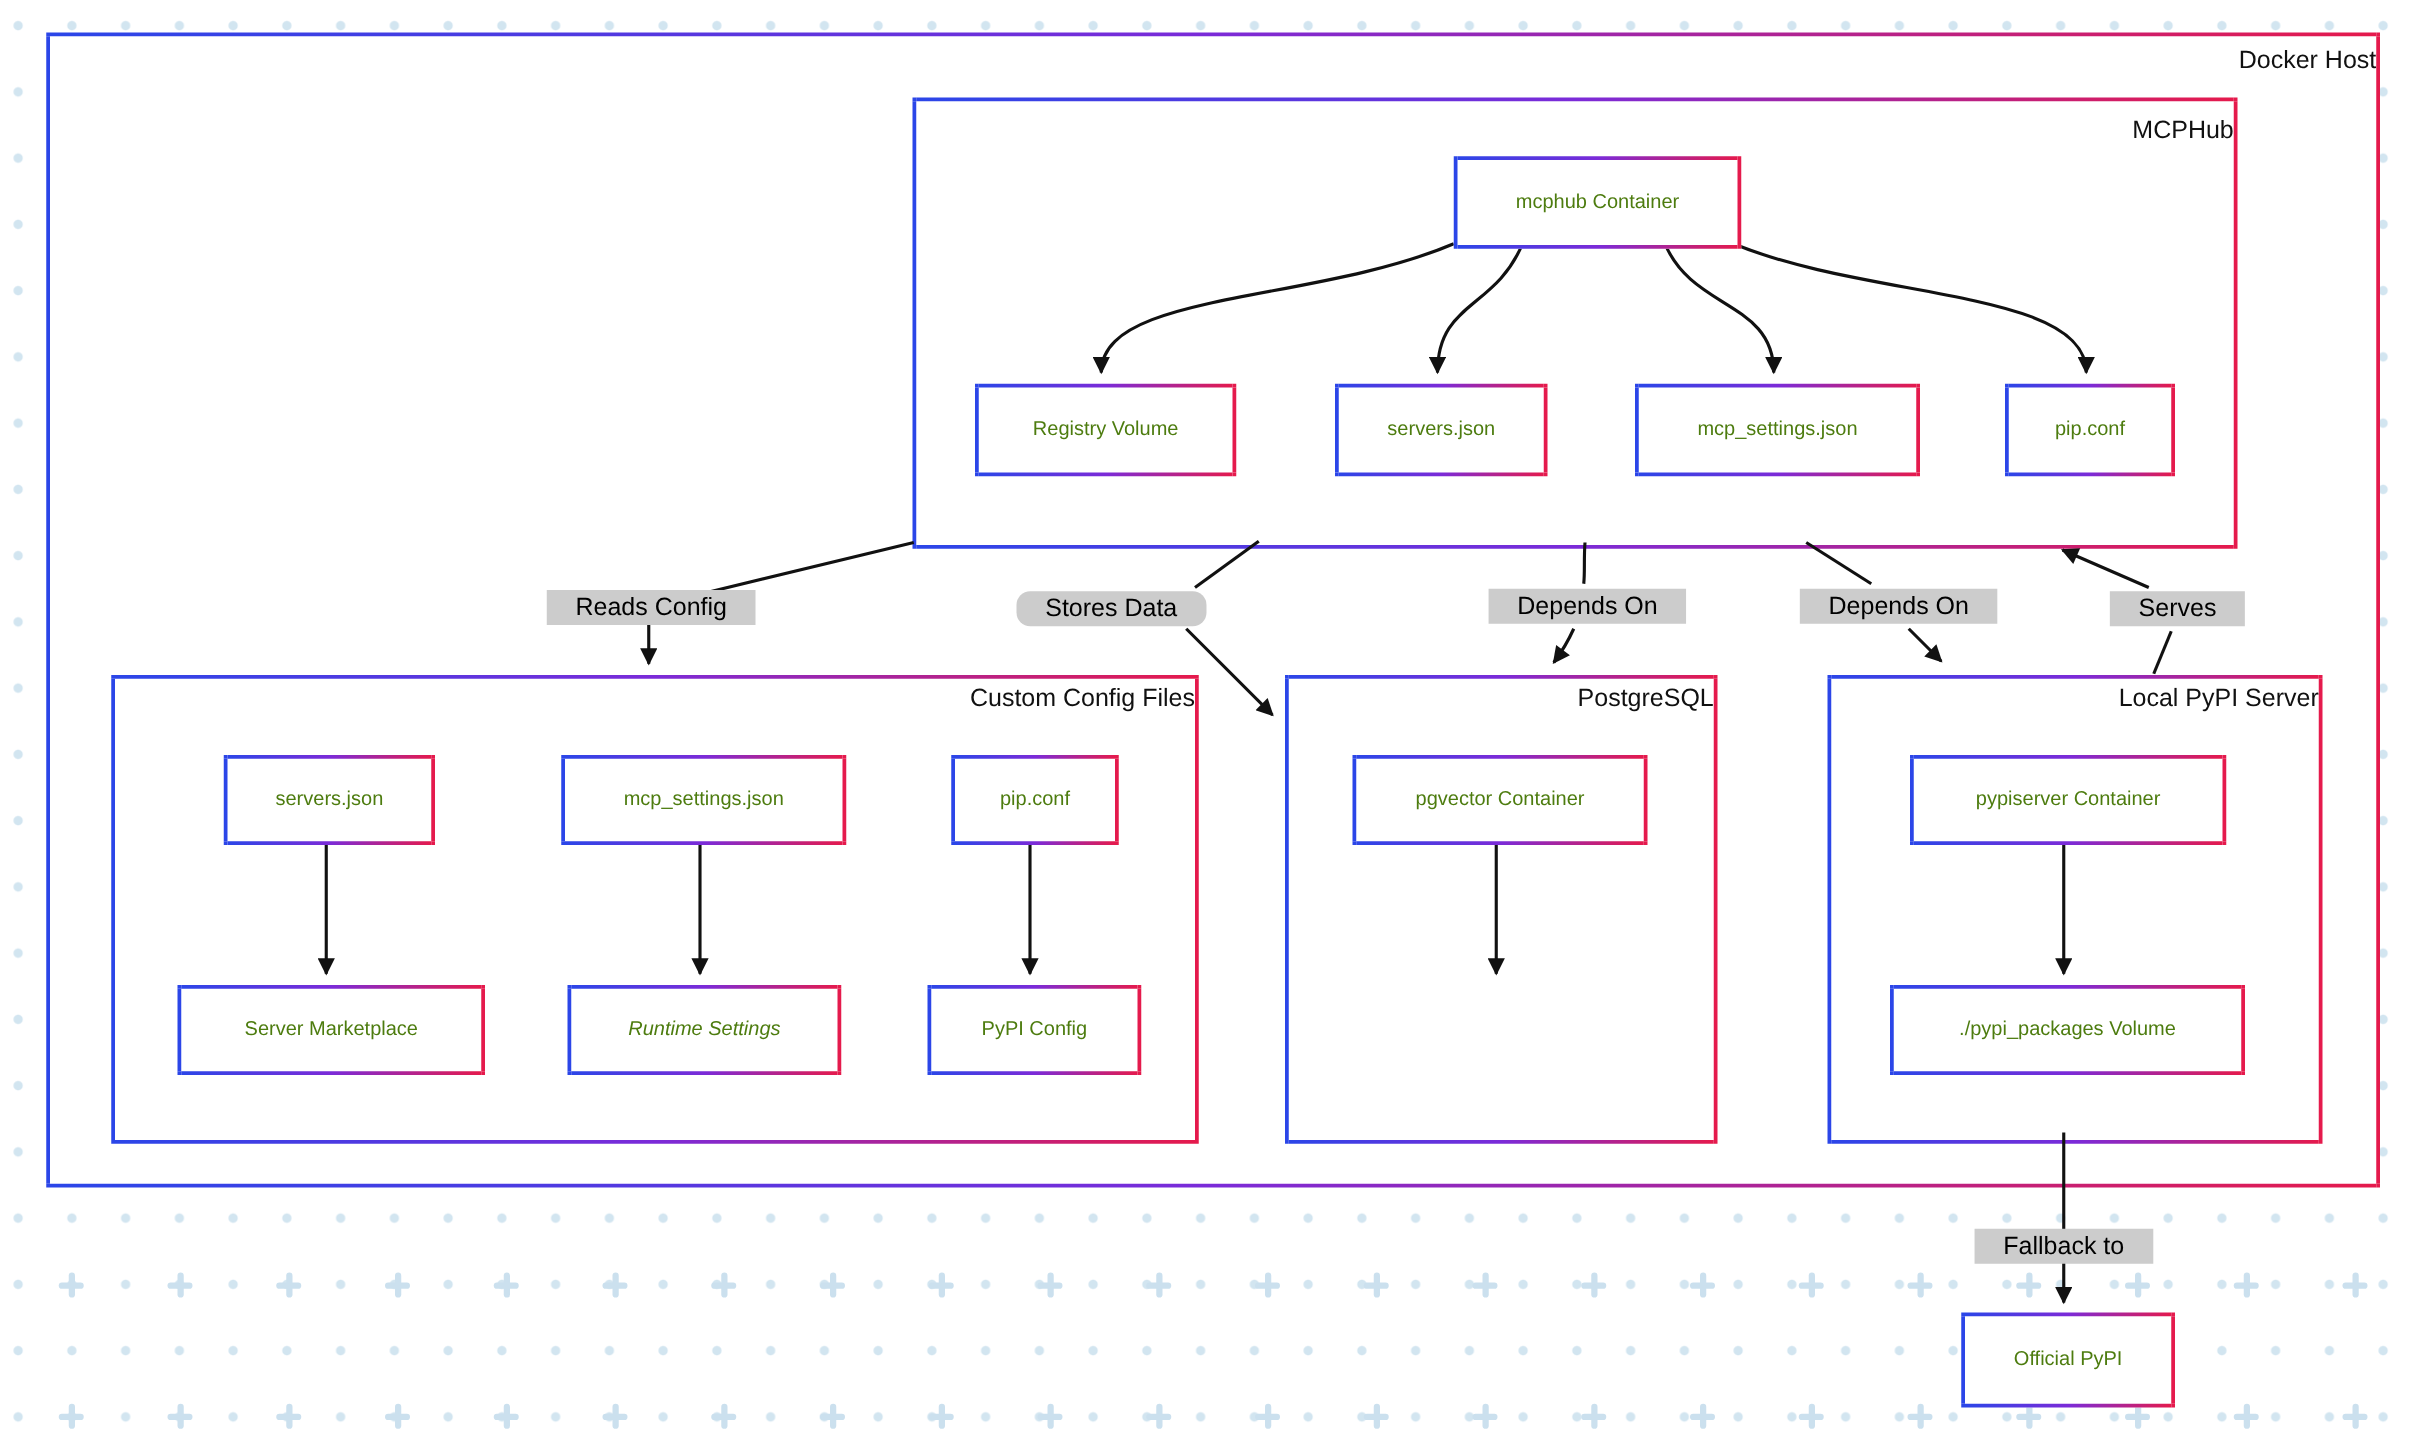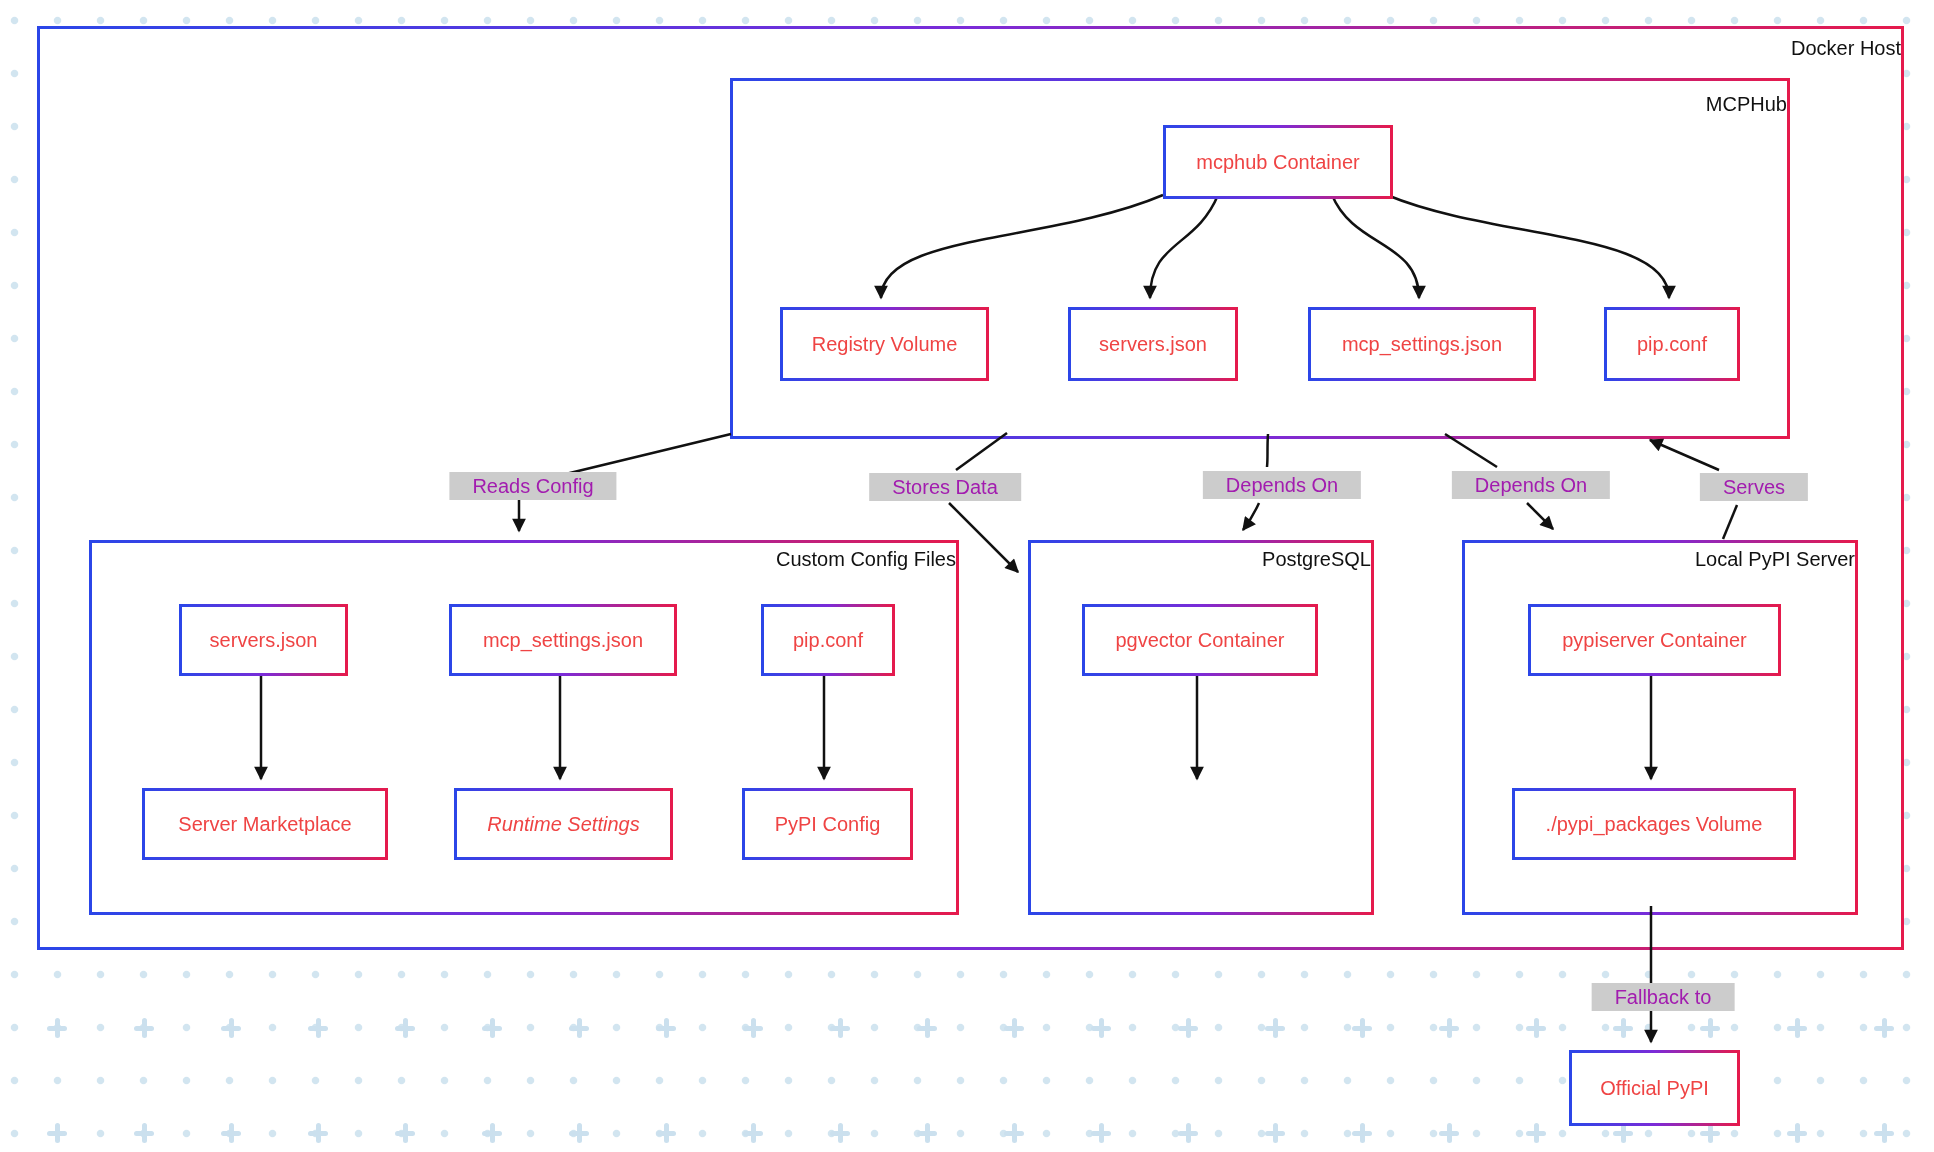--- a/index.html
+++ b/index.html
@@ -18,28 +18,28 @@
   }
   .group.filled{background:#fff;}
   .group-label{
     position:absolute;top:5px;left:0;width:100%;text-align:right;
     font-size:20px;color:#111;white-space:nowrap;
   }
   .node{
     position:absolute;background:#fff;border:3px solid;
     border-image:linear-gradient(90deg,#2b46e8 0%,#7b2bd8 50%,#e51a4c 100%) 1;
     display:flex;align-items:center;justify-content:center;
-    font-size:20px;color:#ef4444;white-space:nowrap;text-align:center;
+    font-size:16px;color:#4d7c0f;white-space:nowrap;text-align:center;
   }
   svg.edges{position:absolute;left:0;top:0;pointer-events:none;}
   path.edge{stroke:#111;stroke-width:2.5;fill:none;}
   .edge-label{
     position:absolute;transform:translate(-50%,-50%);
-    background:#ccc;color:#a21caf;font-size:20px;line-height:26px;
-    padding:1px 23px;white-space:nowrap;margin-left:12px;
+    background:#ccc;color:#000000;font-size:20px;line-height:26px;
+    padding:1px 23px;white-space:nowrap;
   }
 </style>
 </head>
 <body>
 
 <div class="canvas">
 
   <div>
       <div class="plus" style="left: 47px; top: 1018px;"></div>
       <div class="plus" style="left: 134px; top: 1018px;"></div>
@@ -159,19 +159,19 @@
   <div class="node" style="left:1082px;top:604px;width:230px;height:66px;">pgvector Container</div>
 
 
   <div class="node" style="left:1528px;top:604px;width:247px;height:66px;">pypiserver Container</div>
 
   <div class="node" style="left:1512px;top:788px;width:278px;height:66px;">./pypi_packages Volume</div>
 
   <div class="node" style="left:1569px;top:1050px;width:165px;height:70px;">Official PyPI</div>
 
   <div class="edge-label" style="left:521px;top:486px;">Reads Config</div>
-  <div class="edge-label" style="left:933px;top:487px;">Stores Data</div>
+  <div class="edge-label" style="left:889px;top:487px;border-radius:11px;">Stores Data</div>
   <div class="edge-label" style="left:1270px;top:485px;">Depends On</div>
   <div class="edge-label" style="left:1519px;top:485px;">Depends On</div>
   <div class="edge-label" style="left:1742px;top:487px;">Serves</div>
   <div class="edge-label" style="left:1651px;top:997px;">Fallback to</div>
 
 </div>
 
 </body></html>

